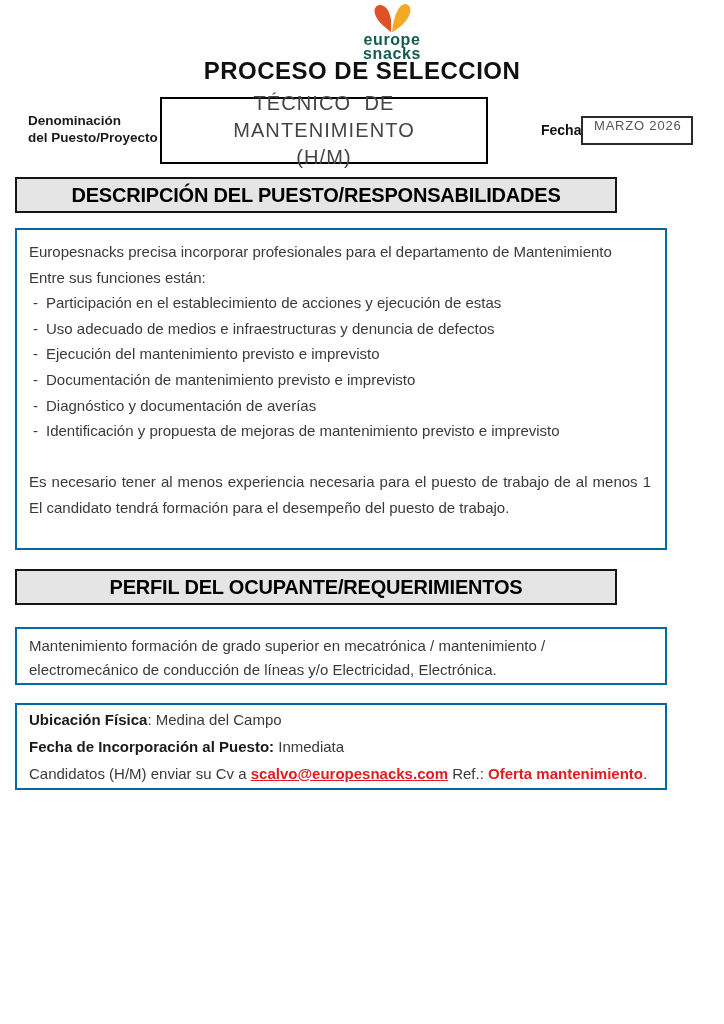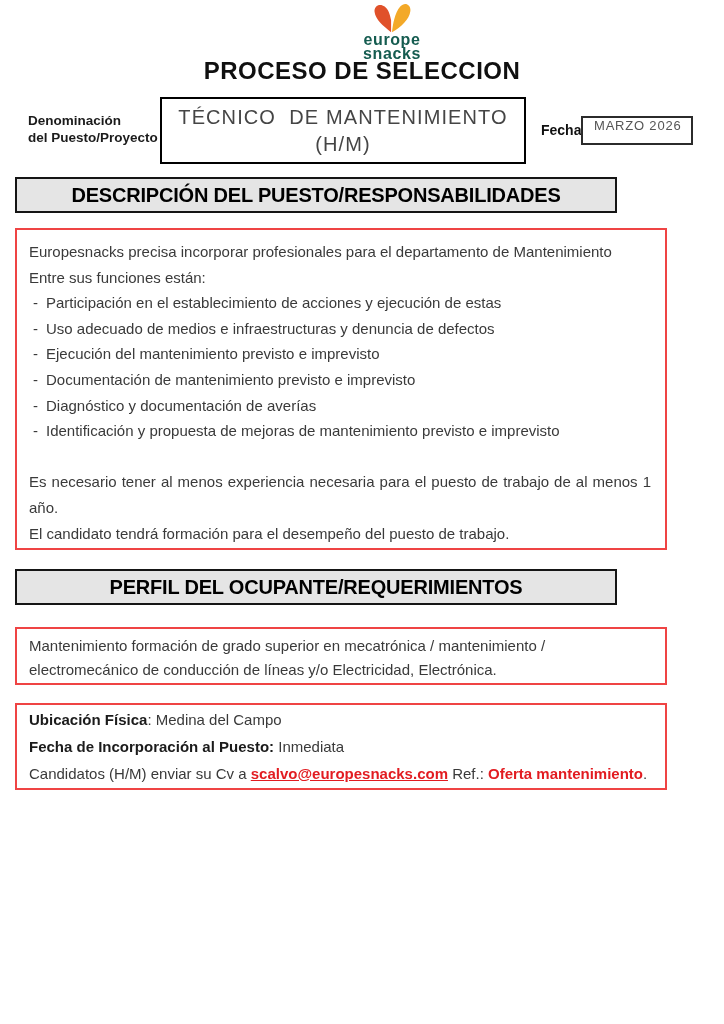--- a/index.html
+++ b/index.html
@@ -12,40 +12,40 @@
   .brand{color:#155c50;font-weight:bold;font-size:16px;line-height:13.5px;
          letter-spacing:0.6px;margin-top:-2px;}
 
   
   .title{position:absolute;top:57px;left:0;width:100%;text-align:center;
          font-size:24px;font-weight:bold;color:#101010;letter-spacing:0.5px;}
 
   
   .denom{position:absolute;left:28px;top:112px;font-size:13.5px;font-weight:bold;
          color:#1b1b1b;line-height:17px;}
-  .job-box{position:absolute;left:160px;top:97px;width:366px;height:67px;
+  .job-box{position:absolute;left:160px;top:97px;width:328px;height:67px;
            border:2px solid #000;box-sizing:border-box;display:flex;flex-direction:column;
            justify-content:center;align-items:center;font-size:20px;color:#454545;
            letter-spacing:1.1px;line-height:27px;text-align:center;}
   .job-box .l1{white-space:pre-wrap;}
   .fecha{position:absolute;left:541px;top:122px;font-size:14px;font-weight:bold;color:#101010;}
   .date-box{position:absolute;left:581px;top:116px;width:112px;height:29px;
             border:2px solid #2b2b2b;box-sizing:border-box;display:flex;align-items:flex-start;
             font-size:13px;color:#555;letter-spacing:0.8px;padding-left:11px;}
 
   
   .sec-head{position:absolute;left:15px;width:602px;height:36px;background:#e5e5e5;
             border:2.5px solid #151515;box-sizing:border-box;display:flex;align-items:center;
             justify-content:center;font-weight:bold;font-size:20px;color:#000;
             letter-spacing:-0.2px;}
   .sec-head.h1{top:177px;}
   .sec-head.h2{top:569px;text-align:right;}
 
   
-  .body-box{position:absolute;left:15px;width:652px;border:2px solid #ef4444;
+  .body-box{position:absolute;left:15px;width:652px;border:2px solid #0369a1;
             box-sizing:border-box;background:#fff;font-size:15px;color:#3a3a3a;}
   .b1{top:228px;height:322px;padding:9px 14px 0 12px;line-height:25.6px;}
   .b2{top:627px;height:58px;padding:5px 14px 0 12px;line-height:24px;}
   .b3{top:703px;height:87px;padding:1px 14px 0 12px;line-height:27px;}
 
   .body-box p{margin:0;}
   .bullet{display:flex;}
   .bullet .dash{width:13px;margin-left:4px;flex:none;}
   .spacer{height:25.6px;}
   .just{text-align:justify;text-align-last:justify;}
@@ -116,21 +116,20 @@
       <span>Diagnóstico y documentación de averías</span>
     </div>
     <div class="bullet">
       <span class="dash">-</span>
       <span>Identificación y propuesta de mejoras de mantenimiento previsto e imprevisto</span>
     </div>
 
     <div class="spacer"></div>
 
     <p class="just">Es necesario tener al menos experiencia necesaria para el puesto de trabajo de al menos 1</p>
-    <p>año.</p>
     <p>El candidato tendrá formación para el desempeño del puesto de trabajo.</p>
   </div>
 
   <div class="sec-head h2">
     <span>PERFIL DEL OCUPANTE/REQUERIMIENTOS</span>
   </div>
 
   <div class="body-box b2">
     <p>Mantenimiento formación de grado superior en mecatrónica / mantenimiento /</p>
     <p>electromecánico de conducción de líneas y/o Electricidad, Electrónica.</p>

